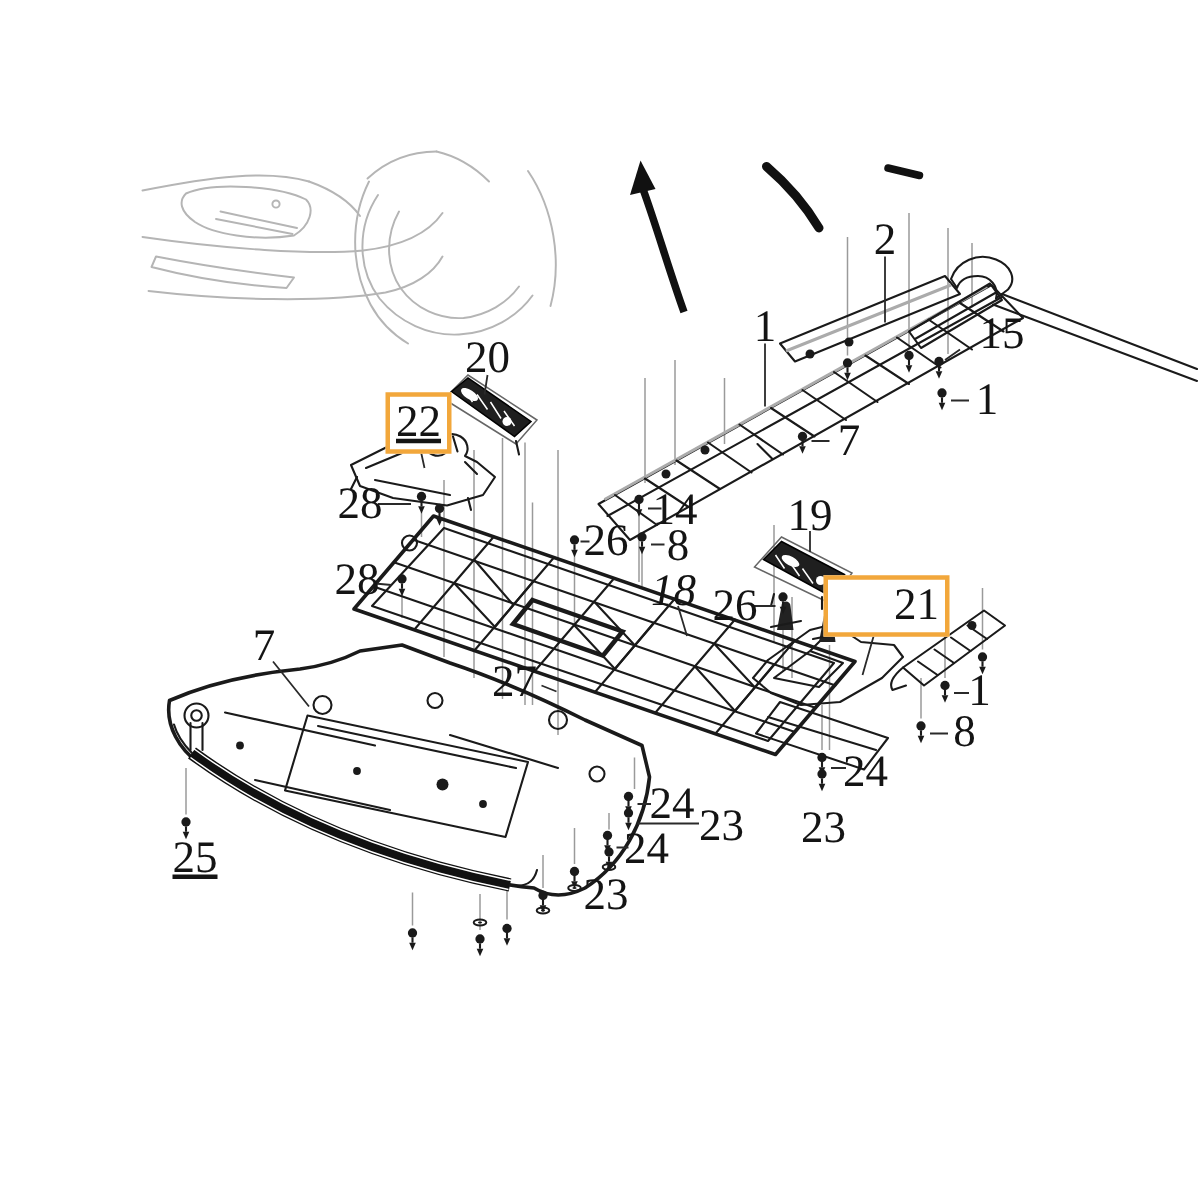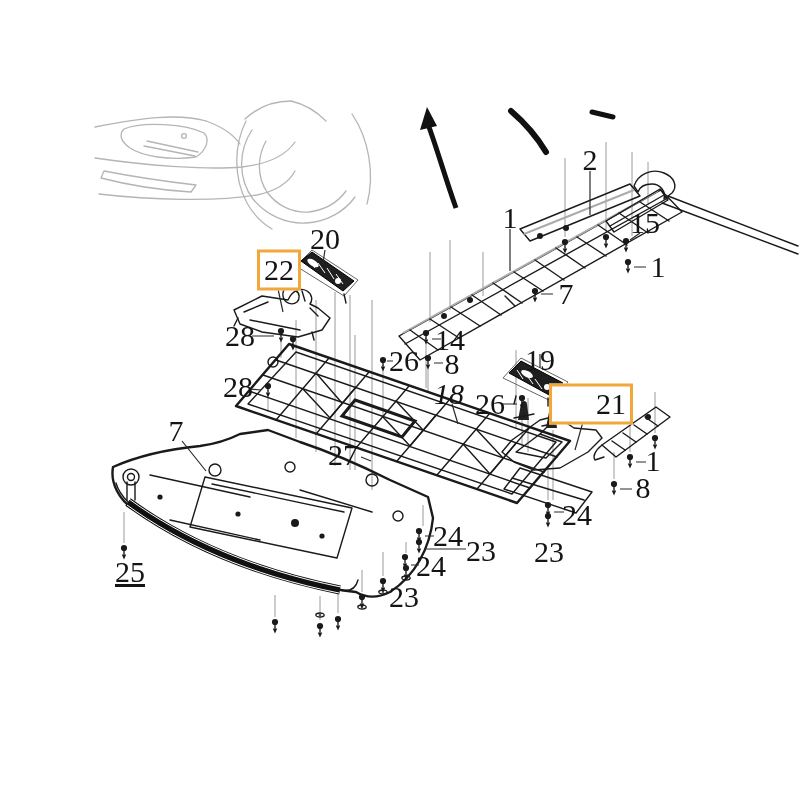--- a/index.html
+++ b/index.html
@@ -216,32 +216,32 @@
       M636,462 L646,462 M620,489 L632,489
       M554,512 L564,512 M425,536 L434,536 M425,549 L466,549 M411,565 L419,565
       M252,336 L274,336 M250,389 L261,390
       M278,289 L283,312 M583,422 L575,450"></path>
   </g>
 </svg>
 
 <div class="callout-layer">
       <div class="callout" style="left: 590px; top: 160px;">2</div>
       <div class="callout" style="left: 510px; top: 218px;">1</div>
-      <div class="callout" style="left: 645px; top: 223px;">15</div>
+      <div class="callout" style="left: 668px; top: 223px;">15</div>
       <div class="callout" style="left: 658px; top: 267px;">1</div>
       <div class="callout" style="left: 566px; top: 294px;">7</div>
       <div class="callout" style="left: 325px; top: 239px;">20</div>
-      <div class="callout boxed" style="left: 279px; top: 270px;">22</div>
+      <div class="callout boxed" style="left: 279px; top: 282px; text-decoration: underline;">22</div>
       <div class="callout" style="left: 240px; top: 336px;">28</div>
       <div class="callout" style="left: 238px; top: 387px;">28</div>
       <div class="callout" style="left: 450px; top: 340px;">14</div>
       <div class="callout" style="left: 404px; top: 361px;">26</div>
       <div class="callout" style="left: 452px; top: 364px;">8</div>
       <div class="callout" style="left: 449px; top: 394px; font-style: italic;">18</div>
-      <div class="callout" style="left: 540px; top: 344px; margin-top: 16px;">19</div>
+      <div class="callout" style="left: 540px; top: 344px;">19</div>
       <div class="callout" style="left: 490px; top: 404px;">26</div>
       <div class="callout boxed" style="left: 591px; top: 404px; padding-left: 44px;">21</div>
       <div class="callout" style="left: 176px; top: 431px;">7</div>
       <div class="callout" style="left: 332px; top: 455px; padding-left: 22px;">27</div>
       <div class="callout" style="left: 653px; top: 461px;">1</div>
       <div class="callout" style="left: 643px; top: 488px;">8</div>
       <div class="callout" style="left: 577px; top: 515px;">24</div>
       <div class="callout" style="left: 549px; top: 552px;">23</div>
       <div class="callout" style="left: 448px; top: 536px;">24</div>
       <div class="callout" style="left: 481px; top: 551px;">23</div>

